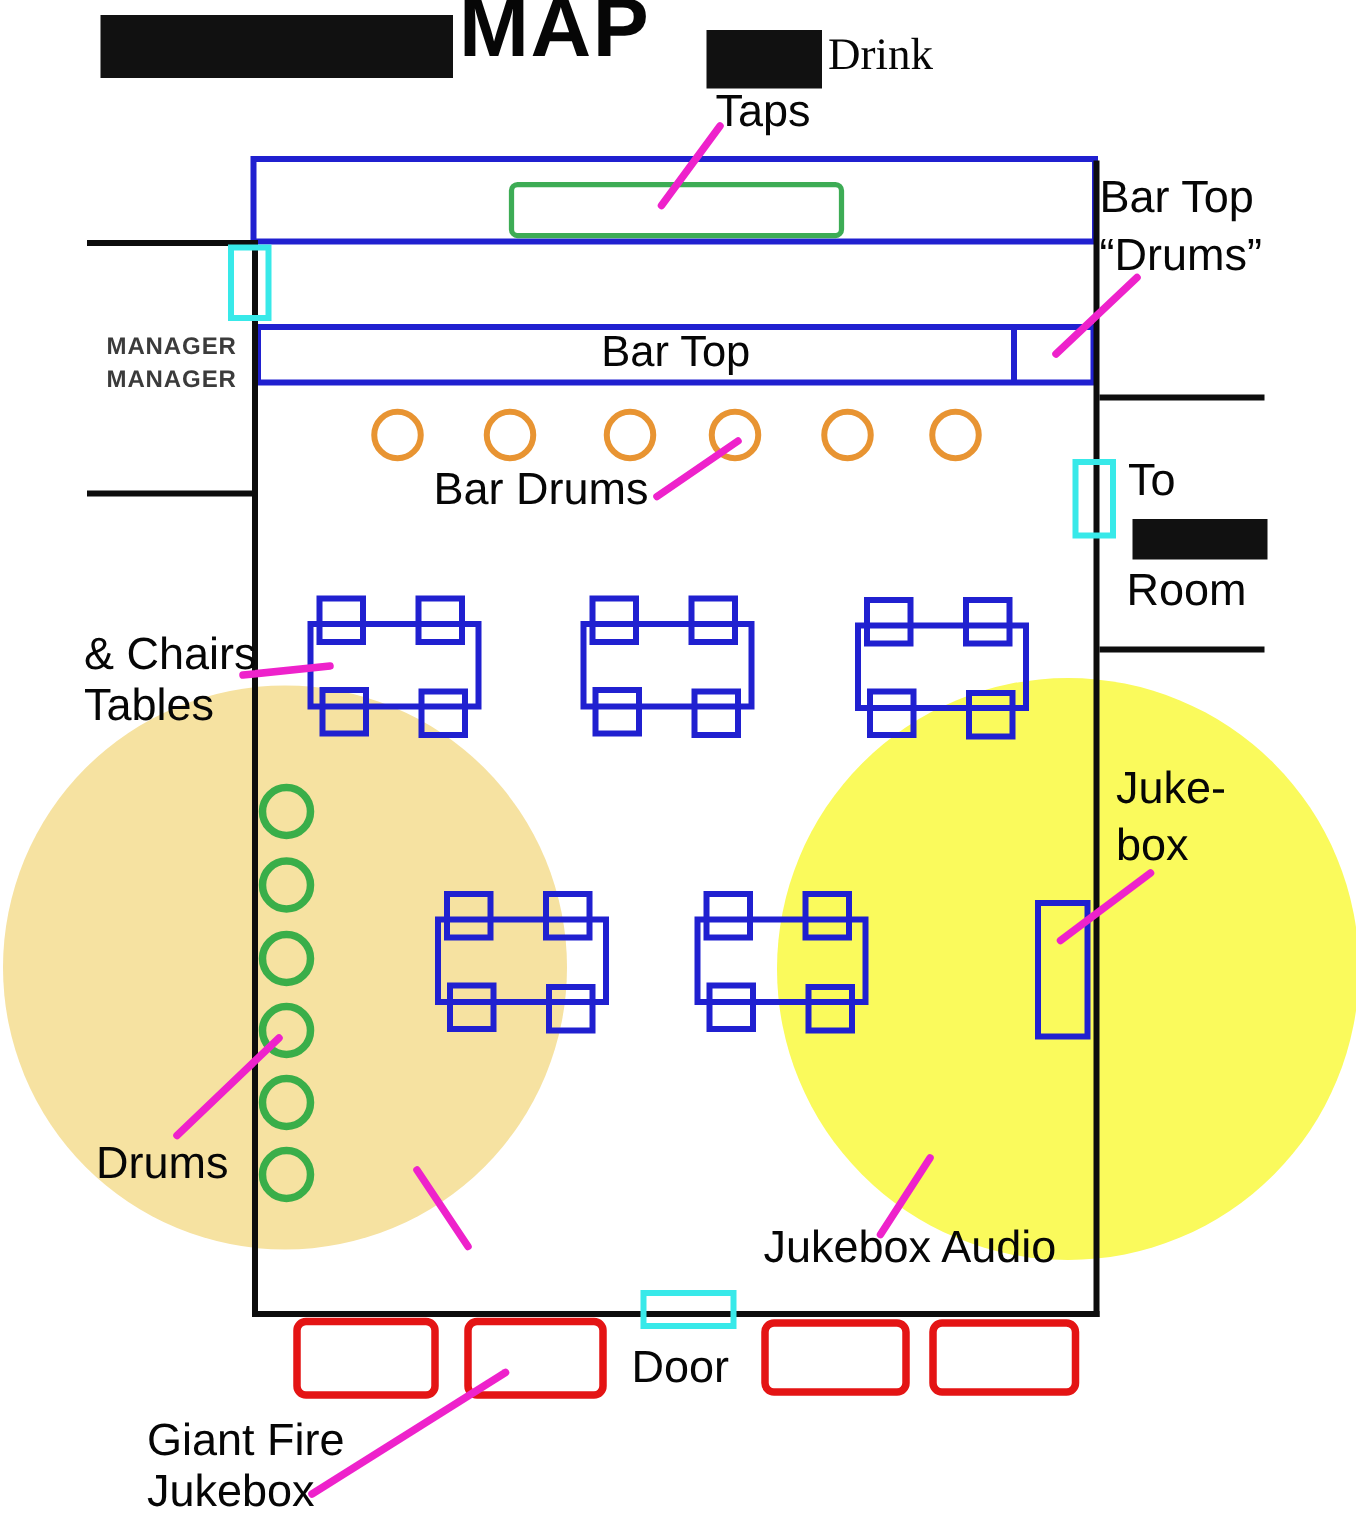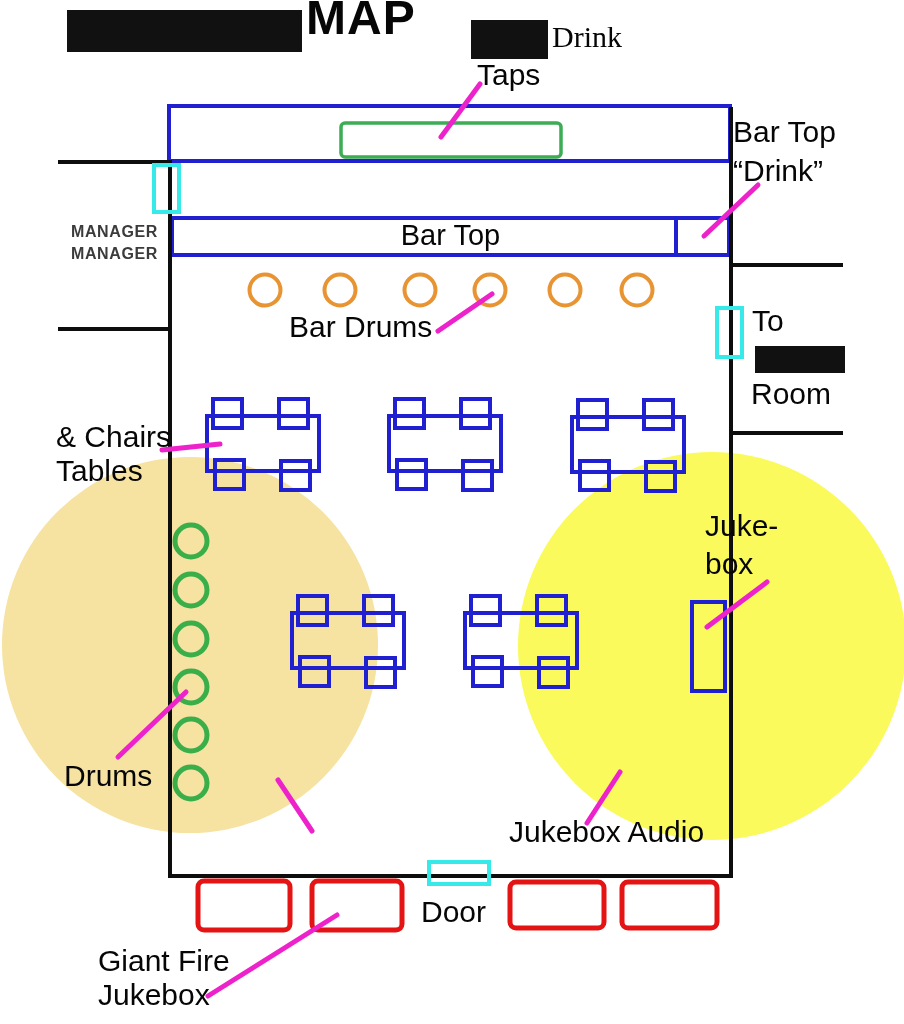--- a/index.html
+++ b/index.html
@@ -3,31 +3,31 @@
 <meta charset="utf-8">
 <style>
   html,body{margin:0;padding:0;background:#ffffff;}
   .stage{
     position:relative;width:904px;height:1024px;background:#ffffff;overflow:hidden;
     font-family:"Liberation Sans",sans-serif;color:#050505;
   }
   #map-svg{position:absolute;left:0;top:0;}
   .lbl{position:absolute;white-space:nowrap;font-size:30px;line-height:33px;color:#060606;z-index:5;}
   .lbl .line{display:block;}
-  .map-title{left:306px;top:1px;font-size:48px;font-weight:bold;letter-spacing:1px;}
+  .map-title{left:306px;top:1px;font-size:56px;font-weight:bold;letter-spacing:1px;}
   .drink-lbl{left:552px;top:20px;font-family:Liberation Serif, serif;}
   .taps-lbl{left:477px;top:58px;}
   .bartop-door-lbl{left:733px;top:112px;line-height:39px;}
   .manager-lbl{left:71px;top:221px;font-size:16px;line-height:22px;letter-spacing:.6px;color:#3b3b3b;font-weight:bold;}
   .bartop-center-lbl{left:172px;top:219px;width:557px;text-align:center;font-size:29px;}
   .barstools-lbl{left:289px;top:310px;}
   .to-lbl{left:752px;top:304px;}
   .room-lbl{left:751px;top:377px;}
   .tables-lbl{left:56px;top:420px;line-height:34px;}
-  .jukebox-lbl{left:705px;top:507px;line-height:38px;}
+  .jukebox-lbl{left:744px;top:507px;line-height:38px;}
   .drums-lbl{left:64px;top:759px;}
   .drumaudio-lbl{left:228px;top:821px;}
   .jukeboxaudio-lbl{left:509px;top:815px;}
   .door-lbl{left:421px;top:895px;}
   .fire-lbl{left:98px;top:944px;line-height:34px;}
 </style>
 </head>
 <body>
 
 <div class="stage">
@@ -130,21 +130,21 @@
         <rect x="471" y="20" width="77" height="39" fill="#111111"></rect>
         <rect x="755" y="346" width="90" height="27" fill="#111111"></rect>
       </g>
   </svg>
 
   <div class="lbl map-title">MAP</div>
   <div class="lbl drink-lbl">Drink</div>
   <div class="lbl taps-lbl">Taps</div>
   <div class="lbl bartop-door-lbl">
     <span class="line">Bar Top</span>
-    <span class="line">“Drink”</span>
+    <span class="line">“Drums”</span>
   </div>
   <div class="lbl manager-lbl">
     <span class="line">MANAGER</span>
     <span class="line">MANAGER</span>
   </div>
   <div class="lbl bartop-center-lbl">Bar Top</div>
   <div class="lbl barstools-lbl">Bar Drums</div>
   <div class="lbl to-lbl">To</div>
   <div class="lbl room-lbl">Room</div>
   <div class="lbl tables-lbl">

